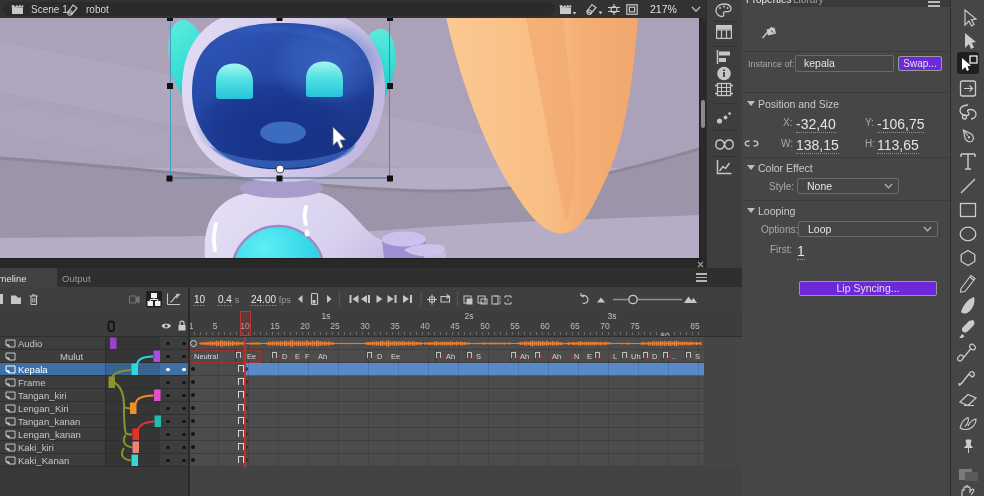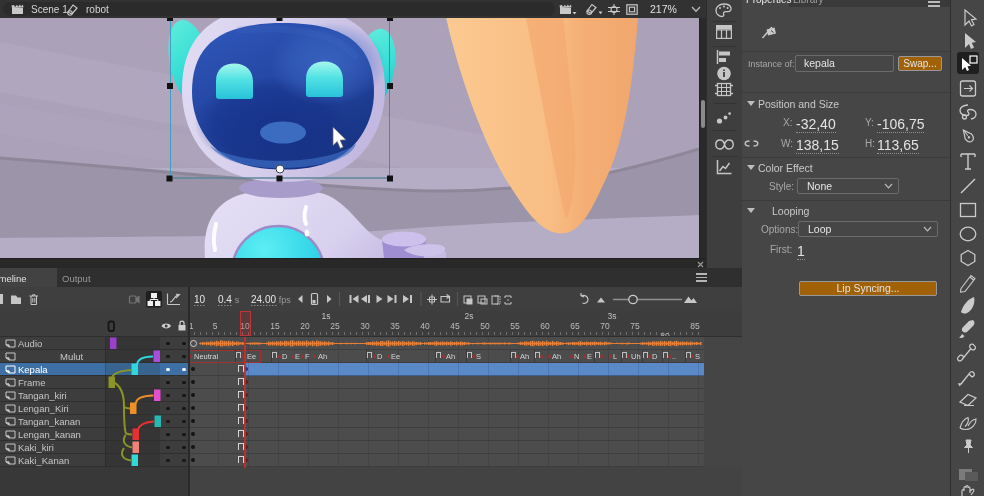--- a/index.html
+++ b/index.html
@@ -2,21 +2,21 @@
 <html><head>
 <meta charset="utf-8">
 <style>
   html,body{margin:0;padding:0;background:#333;}
   body{width:984px;height:496px;position:relative;overflow:hidden;
        font-family:"Liberation Sans",sans-serif;-webkit-font-smoothing:antialiased;}
   .abs{position:absolute;}
   .lbl{color:#a8a8a8;font-size:10px;}
   .val{color:#e3e3e3;font-size:14px;border-bottom:1px dotted #909090;padding-bottom:0px;}
   .ddl{border:1px solid #6b6b6b;border-radius:2px;color:#e6e6e6;font-size:10.5px;background:#464646;}
-  .btn{border:1px solid #989898;border-radius:2px;color:#e2e2e2;font-size:10px;background:#a16207;text-align:center;}
+  .btn{border:1px solid #989898;border-radius:2px;color:#e2e2e2;font-size:10px;background:#6d28d9;text-align:center;}
   .hdr{color:#c9c9c9;font-size:10.5px;}
   .tri{position:absolute;width:0;height:0;border-left:4px solid transparent;border-right:4px solid transparent;border-top:5px solid #bdbdbd;}
 </style>
 </head>
 <body>
 
 <div class="abs" id="editbar" style="left:0;top:0;width:706px;height:18px;background:#323232;border-bottom:1px solid #1e1e1e;">
   <div class="abs" style="left:3px;top:2px;width:552px;height:14px;background:#2b2b2b;border-radius:7px;"></div>
   <svg class="abs" style="left:11px;top:4px;" width="13" height="11" viewBox="0 0 13 11">
     <path d="M1,4 L12,4 L12,10 L1,10 Z M1,4 L0.5,1.5 L3,1 L4,3 L6,0.8 L7,2.8 L9,0.6 L10,2.6 L12,0.5 L12.4,3.6 Z" fill="#c9c9c9"></path>
@@ -263,21 +263,21 @@
   <div class="lbl abs" style="left:27px;top:181px;">Style:</div>
   <div class="ddl abs" style="left:55px;top:178px;width:100px;height:14px;">
     <div class="abs" style="left:9px;top:1px;">None</div>
     <svg class="abs" style="left:86px;top:4px;" width="9" height="7" viewBox="0 0 9 7">
         <path d="M1,1 L4.5,4.8 L8,1" fill="none" stroke="#bbb" stroke-width="1.2"></path>
       </svg>
   </div>
   <div class="abs" style="left:0px;top:200px;width:208px;height:1px;background:#3b3b3b;"></div>
 
   <div class="tri" style="left:5px;top:208px;"></div>
-  <div class="hdr abs" style="left:30px;top:205px;">Looping</div>
+  <div class="hdr abs" style="left:16px;top:205px;">Looping</div>
   <div class="lbl abs" style="left:19px;top:224px;">Options:</div>
   <div class="ddl abs" style="left:56px;top:221px;width:138px;height:14px;">
     <div class="abs" style="left:9px;top:1px;">Loop</div>
     <svg class="abs" style="left:124px;top:4px;" width="9" height="7" viewBox="0 0 9 7">
         <path d="M1,1 L4.5,4.8 L8,1" fill="none" stroke="#bbb" stroke-width="1.2"></path>
       </svg>
   </div>
   <div class="lbl abs" style="left:28px;top:244px;">First:</div>
   <div class="val abs" style="left:55px;top:243px;">1</div>
   <div class="btn abs" style="left:57px;top:281px;width:136px;height:13px;line-height:13px;font-size:10.5px;">Lip Syncing...</div>

